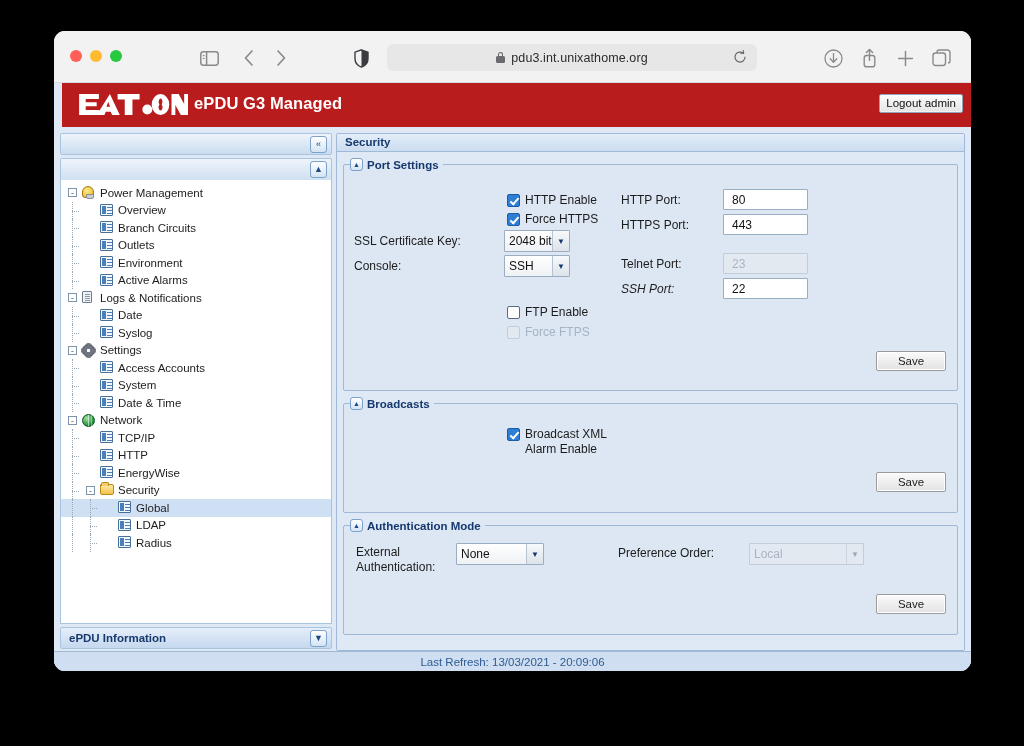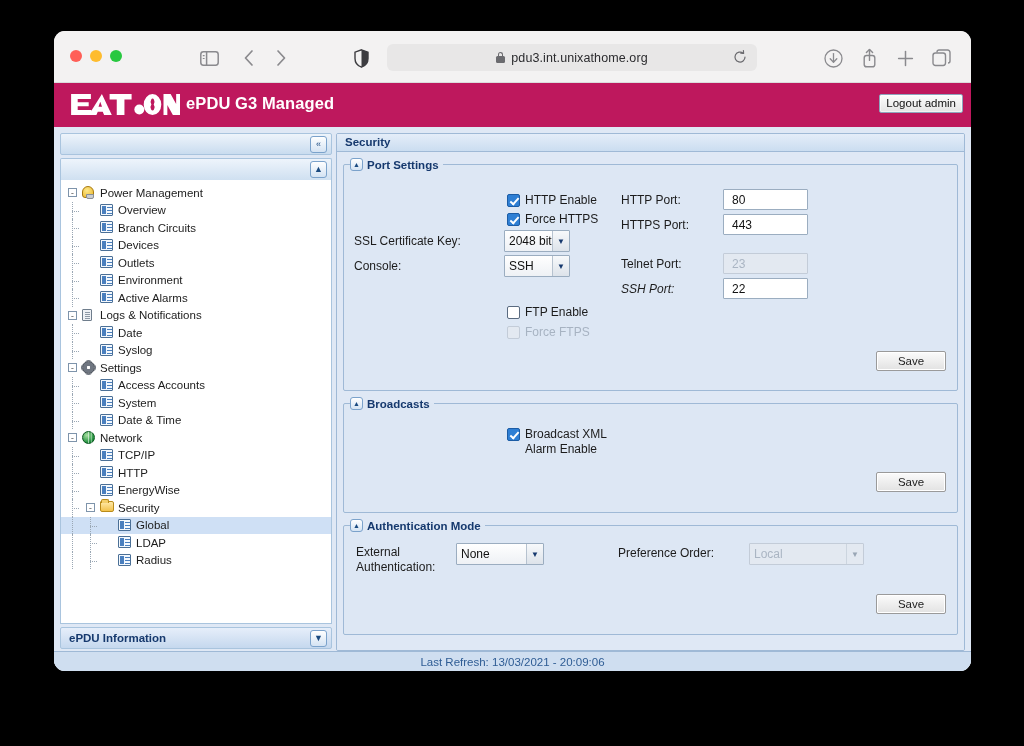--- a/index.html
+++ b/index.html
@@ -79,21 +79,22 @@
   
   #app {
     position: absolute; top: 52px; left: 0;
     width: 917px; height: 588px;
     background: #dfe8f5;
   }
 
   #app-header {
     position: relative;
     height: 44px;
-    background: #be185d;
+    background: #b91c1c;
+    margin-left: 8px;
   }
   #eaton-logo {
     position: absolute; left: 16px; top: 8px;
     height: 26px; width: 110px;
   }
   #app-title {
     position: absolute; left: 132px; top: 11px;
     font-size: 16.5px; font-weight: bold; color: #fff;
     letter-spacing: 0.1px;
   }
@@ -530,28 +531,20 @@
               <span class="icon-page" style="display: block;"></span>
             </span>
             <span class="tree-label">Branch Circuits</span>
           </div>
           <div class="tree-item">
             <span class="dotline" style="left: 11px; top: 0px; height: 17.5px;"></span>
             <span class="dash" style="left: 11px; top: 9px;"></span>
             <span class="tree-icon" style="margin-left: 39px;">
               <span class="icon-page" style="display: block;"></span>
             </span>
-            <span class="tree-label">Devices</span>
-          </div>
-          <div class="tree-item">
-            <span class="dotline" style="left: 11px; top: 0px; height: 17.5px;"></span>
-            <span class="dash" style="left: 11px; top: 9px;"></span>
-            <span class="tree-icon" style="margin-left: 39px;">
-              <span class="icon-page" style="display: block;"></span>
-            </span>
             <span class="tree-label">Outlets</span>
           </div>
           <div class="tree-item">
             <span class="dotline" style="left: 11px; top: 0px; height: 17.5px;"></span>
             <span class="dash" style="left: 11px; top: 9px;"></span>
             <span class="tree-icon" style="margin-left: 39px;">
               <span class="icon-page" style="display: block;"></span>
             </span>
             <span class="tree-label">Environment</span>
           </div>

